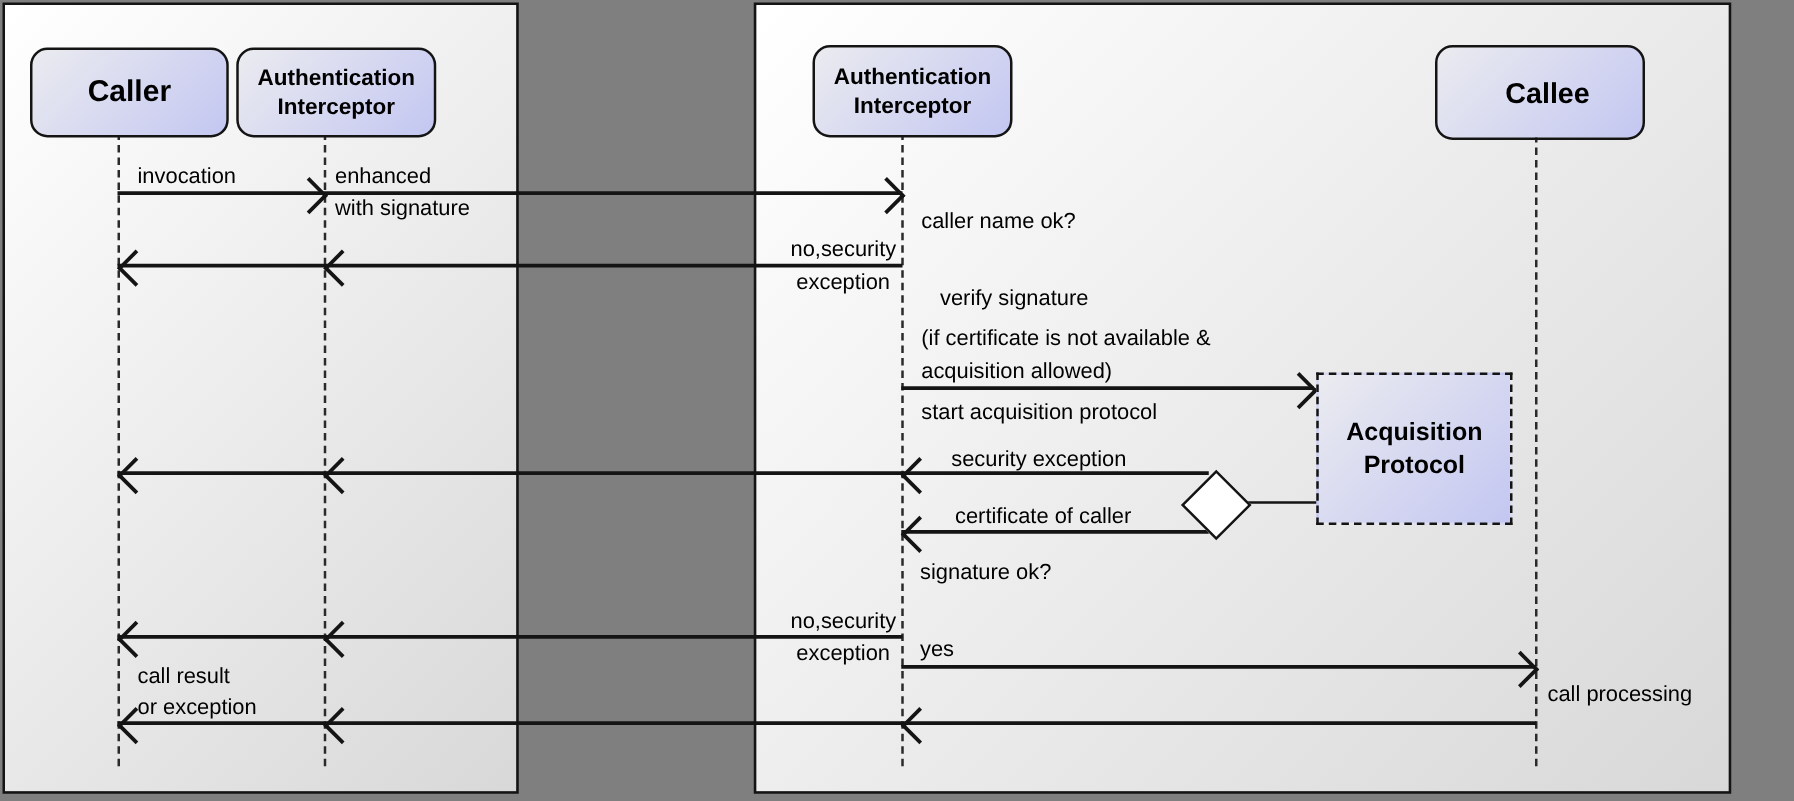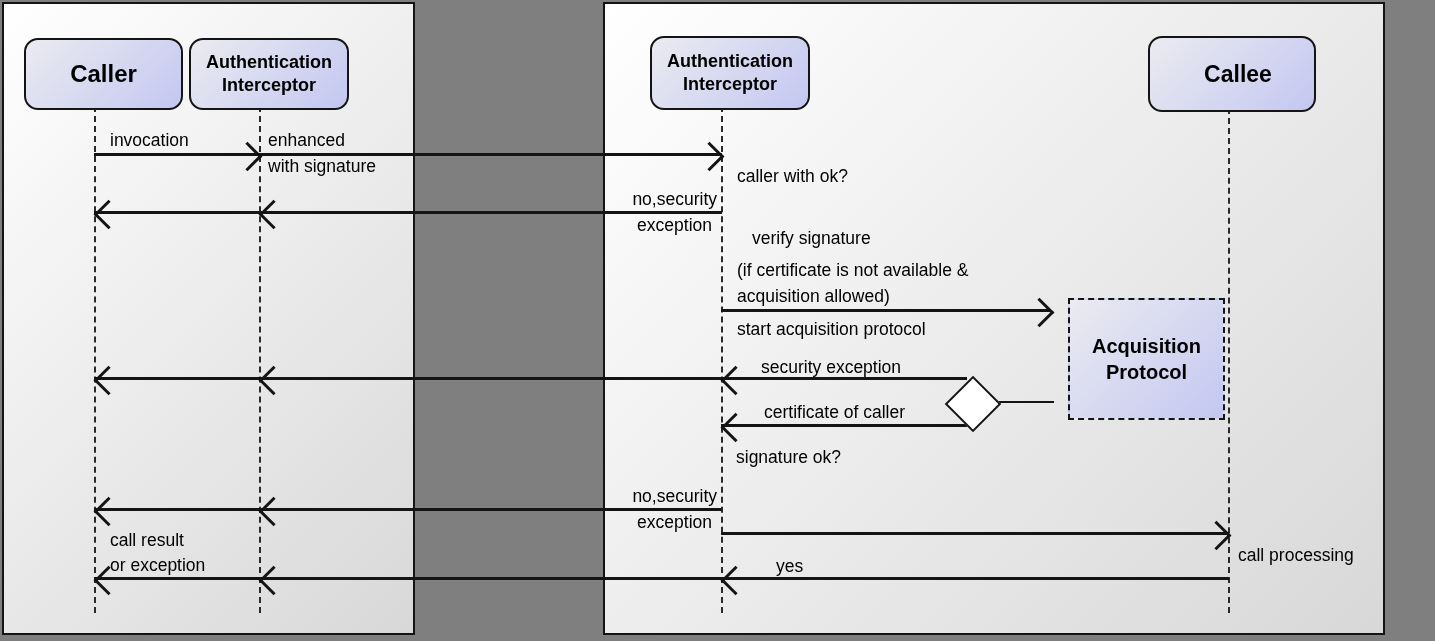--- a/index.html
+++ b/index.html
@@ -43,33 +43,33 @@
     <span>Authentication</span>
     <span>Interceptor</span>
   </div>
   <div class="abox t18" style="left:650px;top:36px;width:156px;height:70px;">
     <span>Authentication</span>
     <span>Interceptor</span>
   </div>
   <div class="abox t23" style="left:1148px;top:36px;width:152px;height:72px;padding-left:12px;">
     <span>Callee</span>
   </div>
-  <div class="abox dashed t20" style="left:1053px;top:298px;width:153px;height:118px;margin-left:15px;">
+  <div class="abox dashed t20" style="left:1053px;top:298px;width:153px;height:118px;">
     <span>Acquisition</span>
     <span>Protocol</span>
   </div>
 
   <div class="mline" style="left:94px;top:153px;width:628px;"></div>
   <div class="chv r" style="left:237px;top:146px;"></div>
   <div class="chv r" style="left:699px;top:146px;"></div>
   <span class="lbl" style="left:110px;top:130px;">invocation</span>
   <span class="lbl" style="left:268px;top:130px;">enhanced</span>
   <span class="lbl" style="left:268px;top:156px;">with signature</span>
 
-  <span class="lbl" style="left:737px;top:166px;">caller with ok?</span>
+  <span class="lbl" style="left:737px;top:166px;">caller name ok?</span>
 
   <div class="mline" style="left:94px;top:211px;width:628px;"></div>
   <div class="chv l" style="left:98px;top:204px;"></div>
   <div class="chv l" style="left:263px;top:204px;"></div>
   <span class="lbl ra" style="left:590px;top:189px;width:127px;">no,security</span>
   <span class="lbl ra" style="left:590px;top:215px;width:122px;">exception</span>
 
   <span class="lbl" style="left:752px;top:228px;">verify signature</span>
   <span class="lbl" style="left:737px;top:260px;">(if certificate is not available &amp;</span>
   <span class="lbl" style="left:737px;top:286px;">acquisition allowed)</span>
@@ -94,21 +94,21 @@
   <span class="lbl" style="left:736px;top:447px;">signature ok?</span>
 
   <div class="mline" style="left:94px;top:508px;width:628px;"></div>
   <div class="chv l" style="left:98px;top:501px;"></div>
   <div class="chv l" style="left:263px;top:501px;"></div>
   <span class="lbl ra" style="left:590px;top:486px;width:127px;">no,security</span>
   <span class="lbl ra" style="left:590px;top:512px;width:122px;">exception</span>
 
   <div class="mline" style="left:721px;top:532px;width:508px;"></div>
   <div class="chv r" style="left:1206px;top:525px;"></div>
-  <span class="lbl" style="left:776px;top:509px;margin-top:47px;">yes</span>
+  <span class="lbl" style="left:736px;top:509px;">yes</span>
 
   <span class="lbl" style="left:1238px;top:545px;">call processing</span>
 
   <div class="mline" style="left:94px;top:577px;width:1135px;"></div>
   <div class="chv l" style="left:98px;top:570px;"></div>
   <div class="chv l" style="left:263px;top:570px;"></div>
   <div class="chv l" style="left:725px;top:570px;"></div>
   <span class="lbl" style="left:110px;top:530px;">call result</span>
   <span class="lbl" style="left:110px;top:555px;">or exception</span>
 

